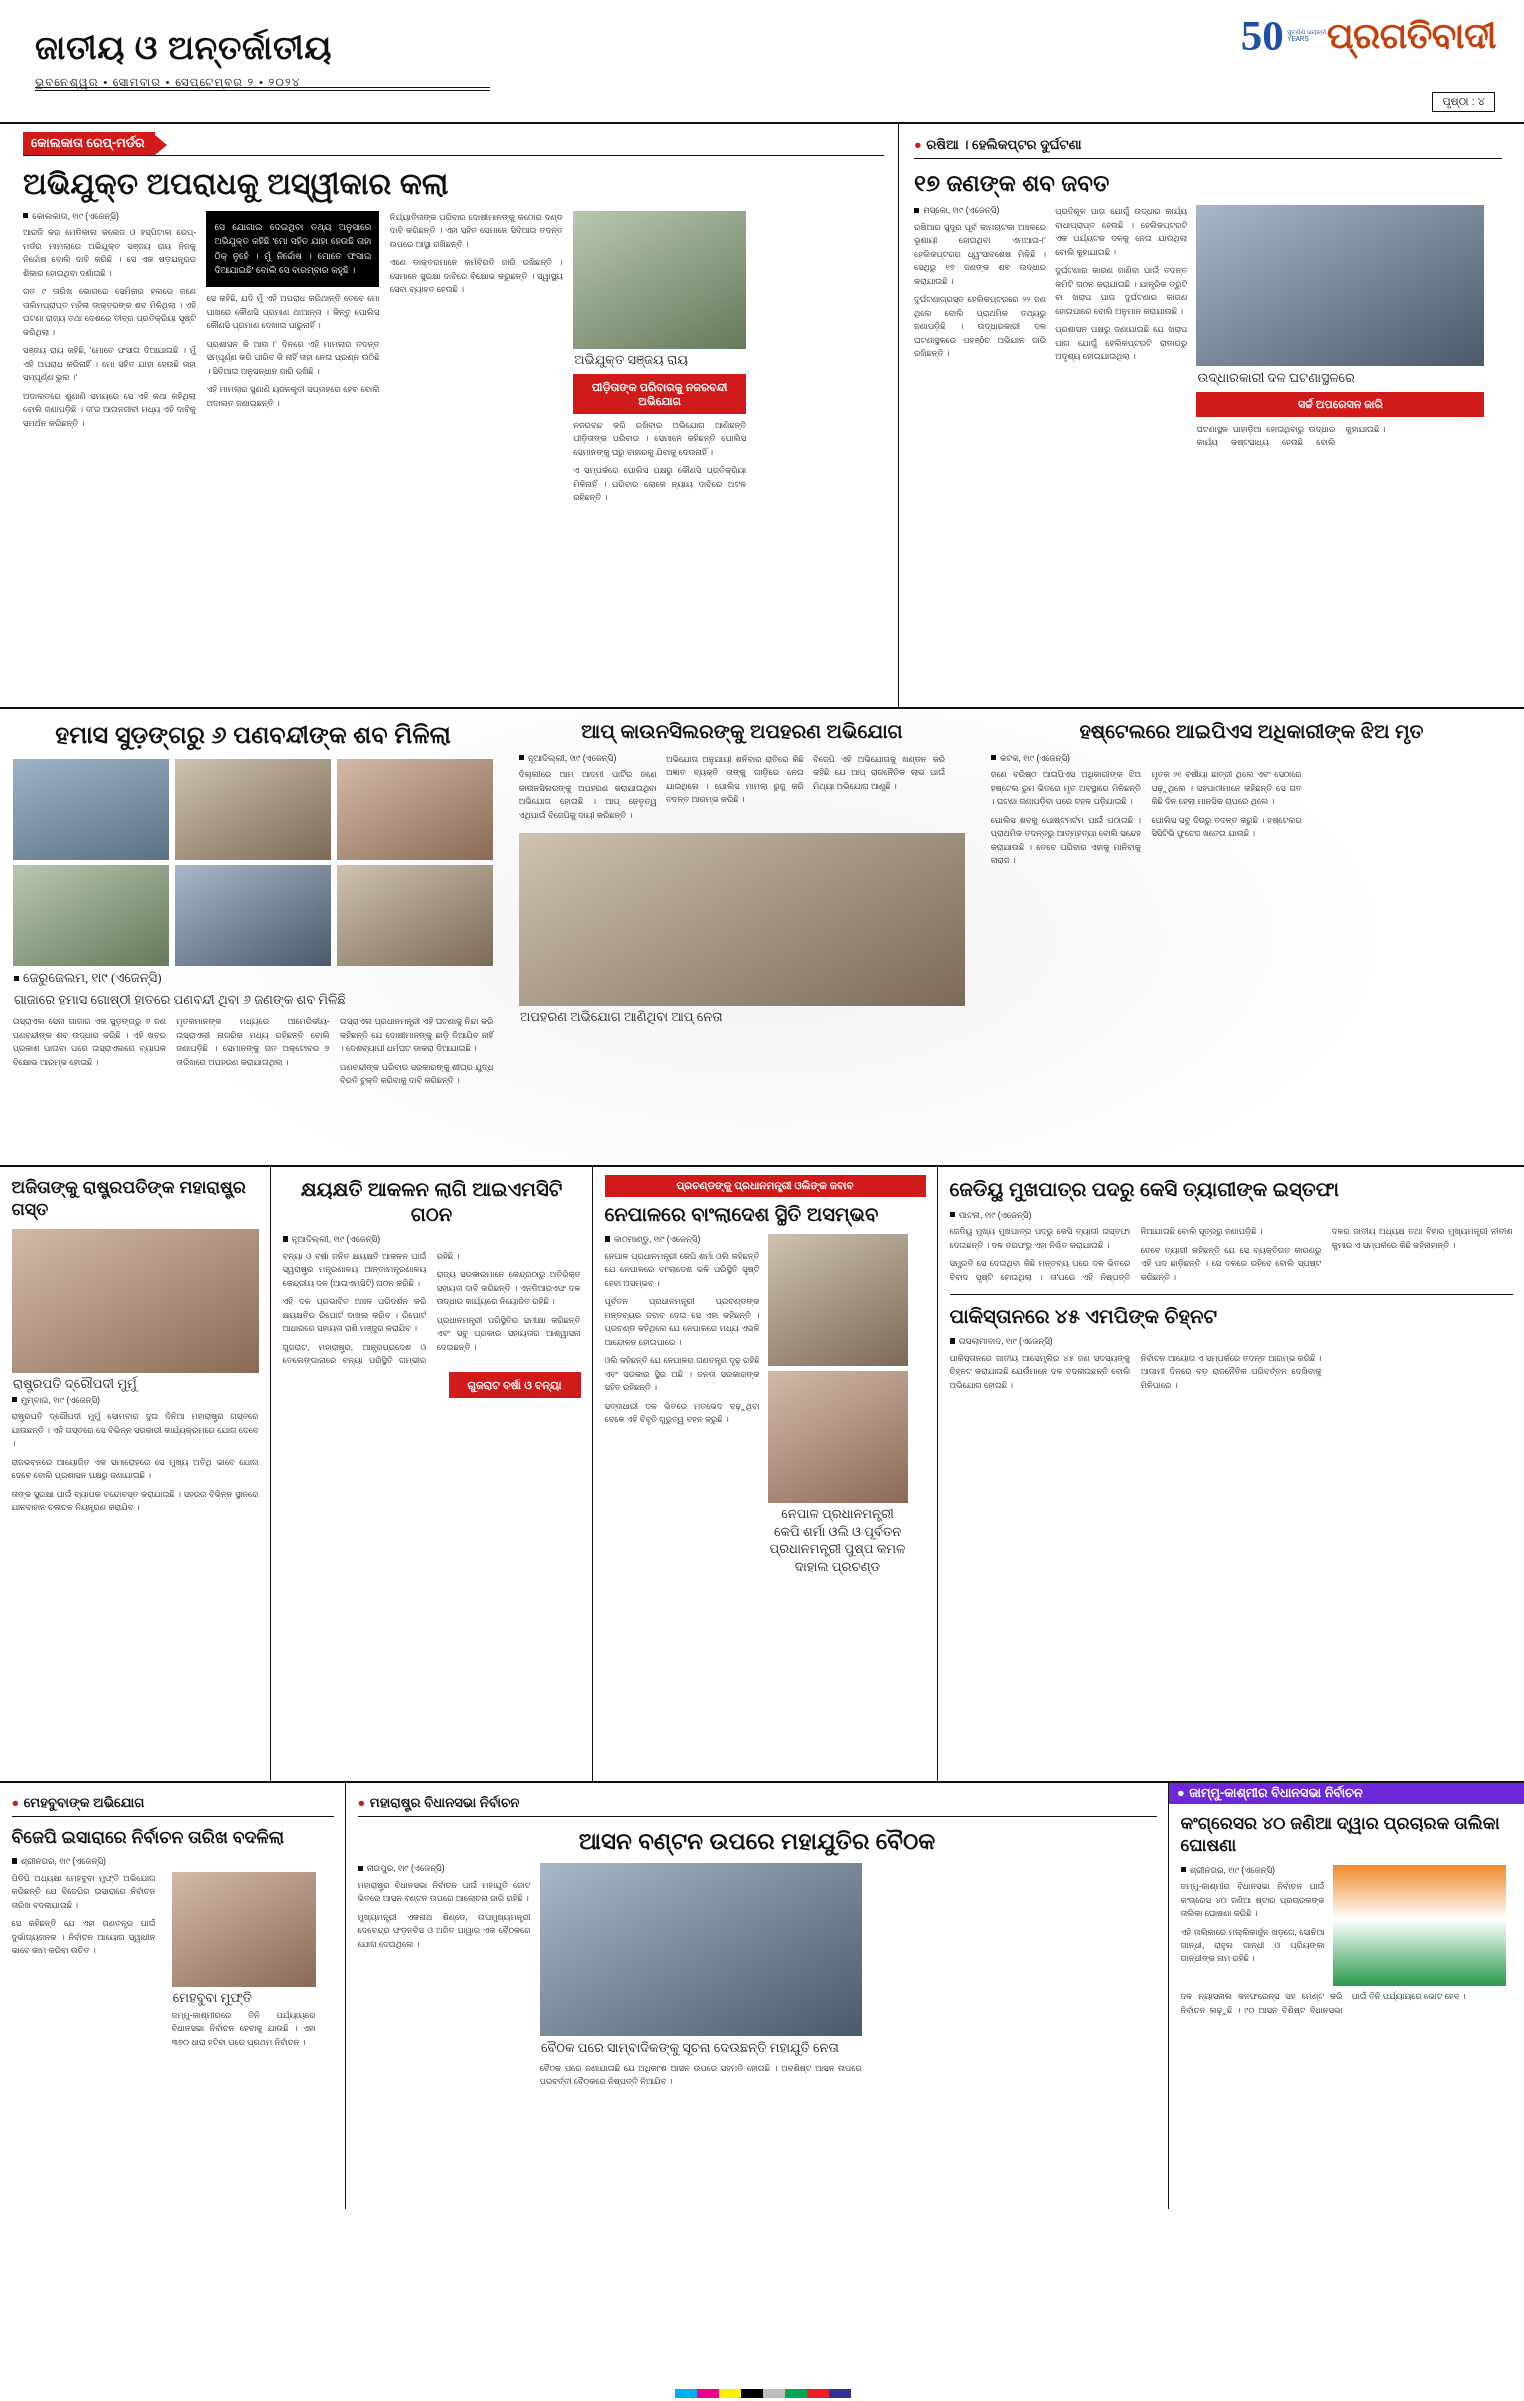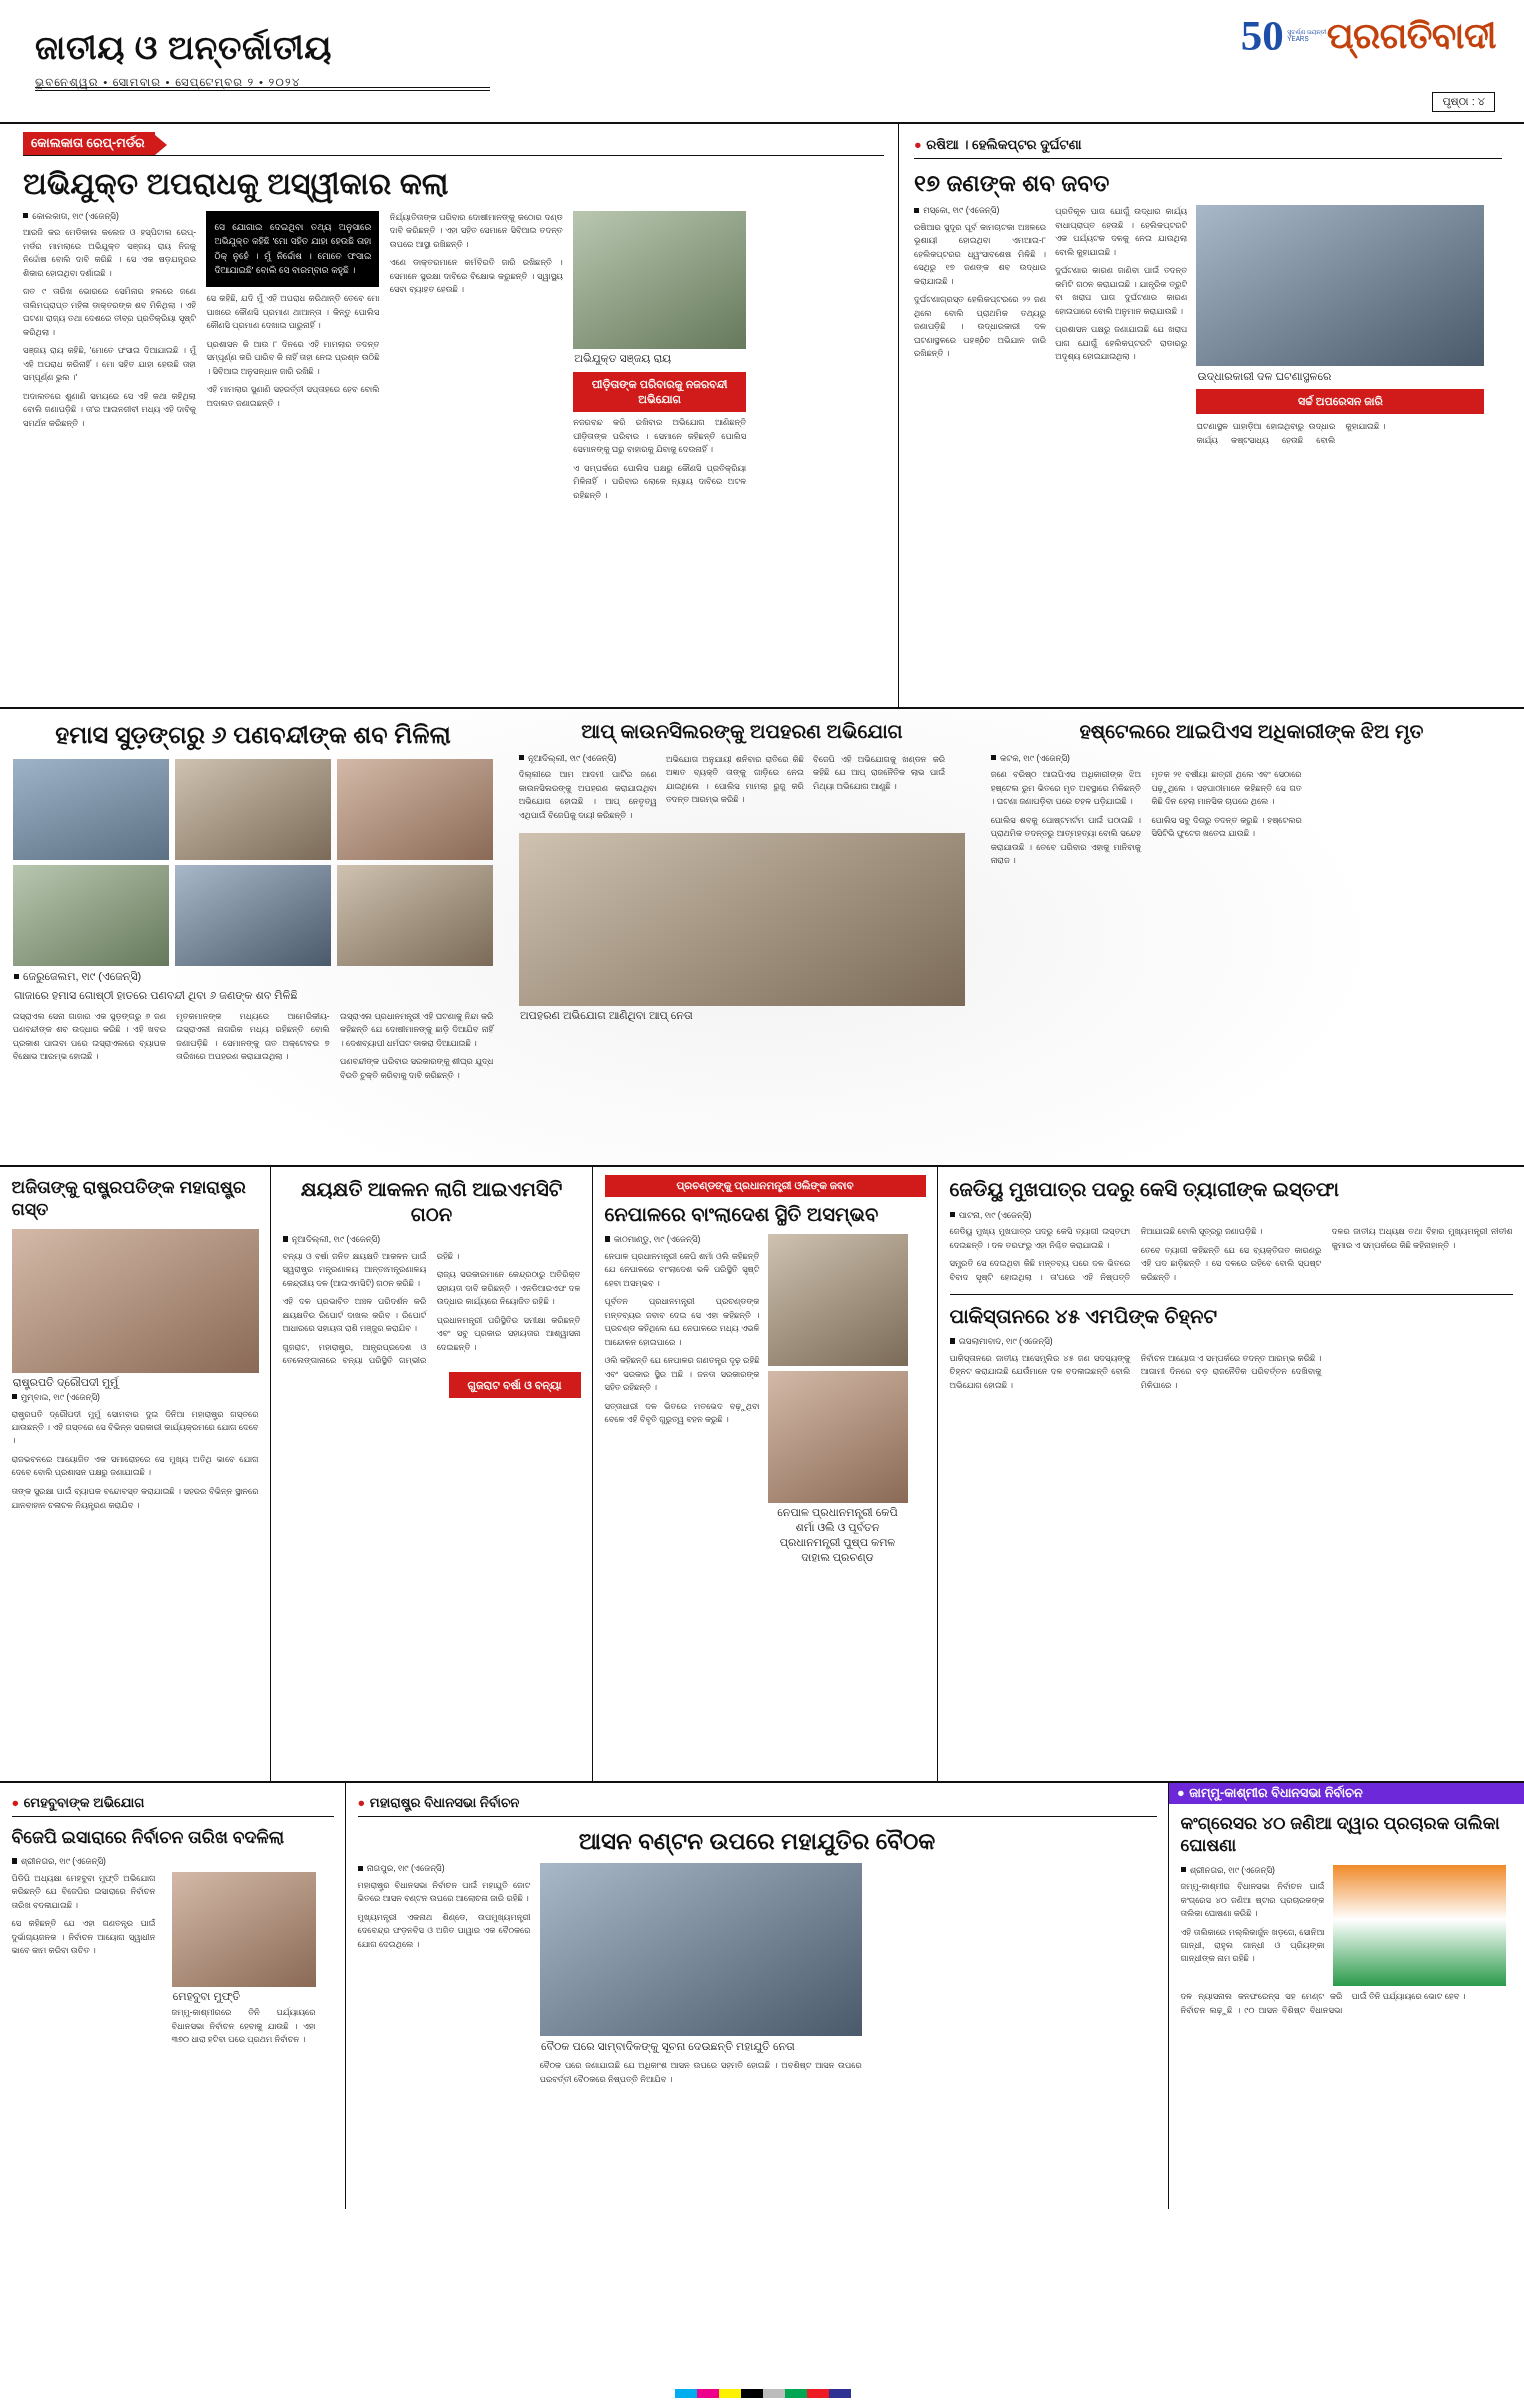--- a/index.html
+++ b/index.html
@@ -114,21 +114,21 @@
   .photo {
     background: linear-gradient(160deg,#9fb3c8,#5d7185);
     position: relative; overflow:hidden;
   }
   .photo.p2 { background: linear-gradient(150deg,#b9c7b0,#66795c); }
   .photo.p3 { background: linear-gradient(150deg,#cfc2b0,#7b6a58); }
   .photo.p4 { background: linear-gradient(150deg,#a8b8c9,#4a5a6b); }
   .photo.p5 { background: linear-gradient(150deg,#d4b9a8,#8a6a56); }
   .photo.sky { background: linear-gradient(180deg,#8fb8d8 0%, #b9d2e4 55%, #7d8f77 100%); }
   .caption {
-    font-size: 11px; color:#222; padding: 2.3px 1.2px; line-height:1.35;
+    font-size: 13px; color:#222; padding: 2.3px 1.2px; line-height:1.35;font-family:Liberation Serif, serif;
   }
 
   .boxquote {
     background:#000; color:#fff; padding: 9.2px 8px; font-size: 9px;
     line-height: 1.6; text-align: justify;
   }
   .redbar {
     background:#d11b1b; color:#fff; font-weight:bold; font-size: 11px;
     text-align:center; padding: 5.2px 3.5px; line-height:1.35;
   }
@@ -227,21 +227,21 @@
             <p>ସଞ୍ଜୟ ରାୟ କହିଛି, 'ମୋତେ ଫସାଇ ଦିଆଯାଇଛି । ମୁଁ ଏହି ଅପରାଧ କରିନାହିଁ । ମୋ ସହିତ ଯାହା ହେଉଛି ତାହା ସମ୍ପୂର୍ଣ୍ଣ ଭୁଲ ।'</p>
             <p>ଅଦାଲତରେ ଶୁଣାଣି ସମୟରେ ସେ ଏହି କଥା କହିଥିଲା ବୋଲି ଜଣାପଡ଼ିଛି । ତା'ର ଆଇନଜୀବୀ ମଧ୍ୟ ଏହି ଦାବିକୁ ସମର୍ଥନ କରିଛନ୍ତି ।</p>
           </div>
         </div>
 
         <div style="width:173px;">
           <div class="boxquote">ସେ ଯୋଗାଇ ଦେଇଥିବା ତଥ୍ୟ ଅନୁସାରେ ଅଭିଯୁକ୍ତ କହିଛି 'ମୋ ସହିତ ଯାହା ହେଉଛି ତାହା ଠିକ୍‌ ନୁହେଁ । ମୁଁ ନିର୍ଦ୍ଦୋଷ । ମୋତେ ଫସାଇ ଦିଆଯାଇଛି' ବୋଲି ସେ ବାରମ୍ବାର କହୁଛି ।</div>
           <div class="body-col" style="margin-top:5.8px;">
             <p>ସେ କହିଛି, ଯଦି ମୁଁ ଏହି ଅପରାଧ କରିଥାନ୍ତି ତେବେ ମୋ ପାଖରେ କୌଣସି ପ୍ରମାଣ ଥାଆନ୍ତା । କିନ୍ତୁ ପୋଲିସ କୌଣସି ପ୍ରମାଣ ଦେଖାଇ ପାରୁନାହିଁ ।</p>
             <p>ପ୍ରଶାସନ କି ଆଉ ୮ ଦିନରେ ଏହି ମାମଲାର ତଦନ୍ତ ସମ୍ପୂର୍ଣ୍ଣ କରି ପାରିବ କି ନାହିଁ ତାହା ନେଇ ପ୍ରଶ୍ନ ଉଠିଛି । ସିବିଆଇ ଅନୁସନ୍ଧାନ ଜାରି ରଖିଛି ।</p>
-            <p>ଏହି ମାମଲାର ସୁଣାଣି ସହରର୍ତ୍ତୀ ସପ୍ତାହରେ ହେବ ବୋଲି ଅଦାଲତ ଜଣାଇଛନ୍ତି ।</p>
+            <p>ଏହି ମାମଲାର ସୁଣାଣି ୟଜନକ୍ତ୍ତୀ ସପ୍ତାହରେ ହେବ ବୋଲି ଅଦାଲତ ଜଣାଇଛନ୍ତି ।</p>
           </div>
         </div>
 
         <div style="width:173px;">
           <div class="body-col">
             <p>ନିର୍ଯ୍ୟାତିତାଙ୍କ ପରିବାର ଦୋଷୀମାନଙ୍କୁ କଠୋର ଦଣ୍ଡ ଦାବି କରିଛନ୍ତି । ଏହା ସହିତ ସେମାନେ ସିବିଆଇ ତଦନ୍ତ ଉପରେ ଆସ୍ଥା ରଖିଛନ୍ତି ।</p>
             <p>ଏଣେ ଡାକ୍ତରମାନେ କର୍ମବିରତି ଜାରି ରଖିଛନ୍ତି । ସେମାନେ ସୁରକ୍ଷା ଦାବିରେ ବିକ୍ଷୋଭ କରୁଛନ୍ତି । ସ୍ୱାସ୍ଥ୍ୟ ସେବା ବ୍ୟାହତ ହେଉଛି ।</p>
           </div>
         </div>
 

